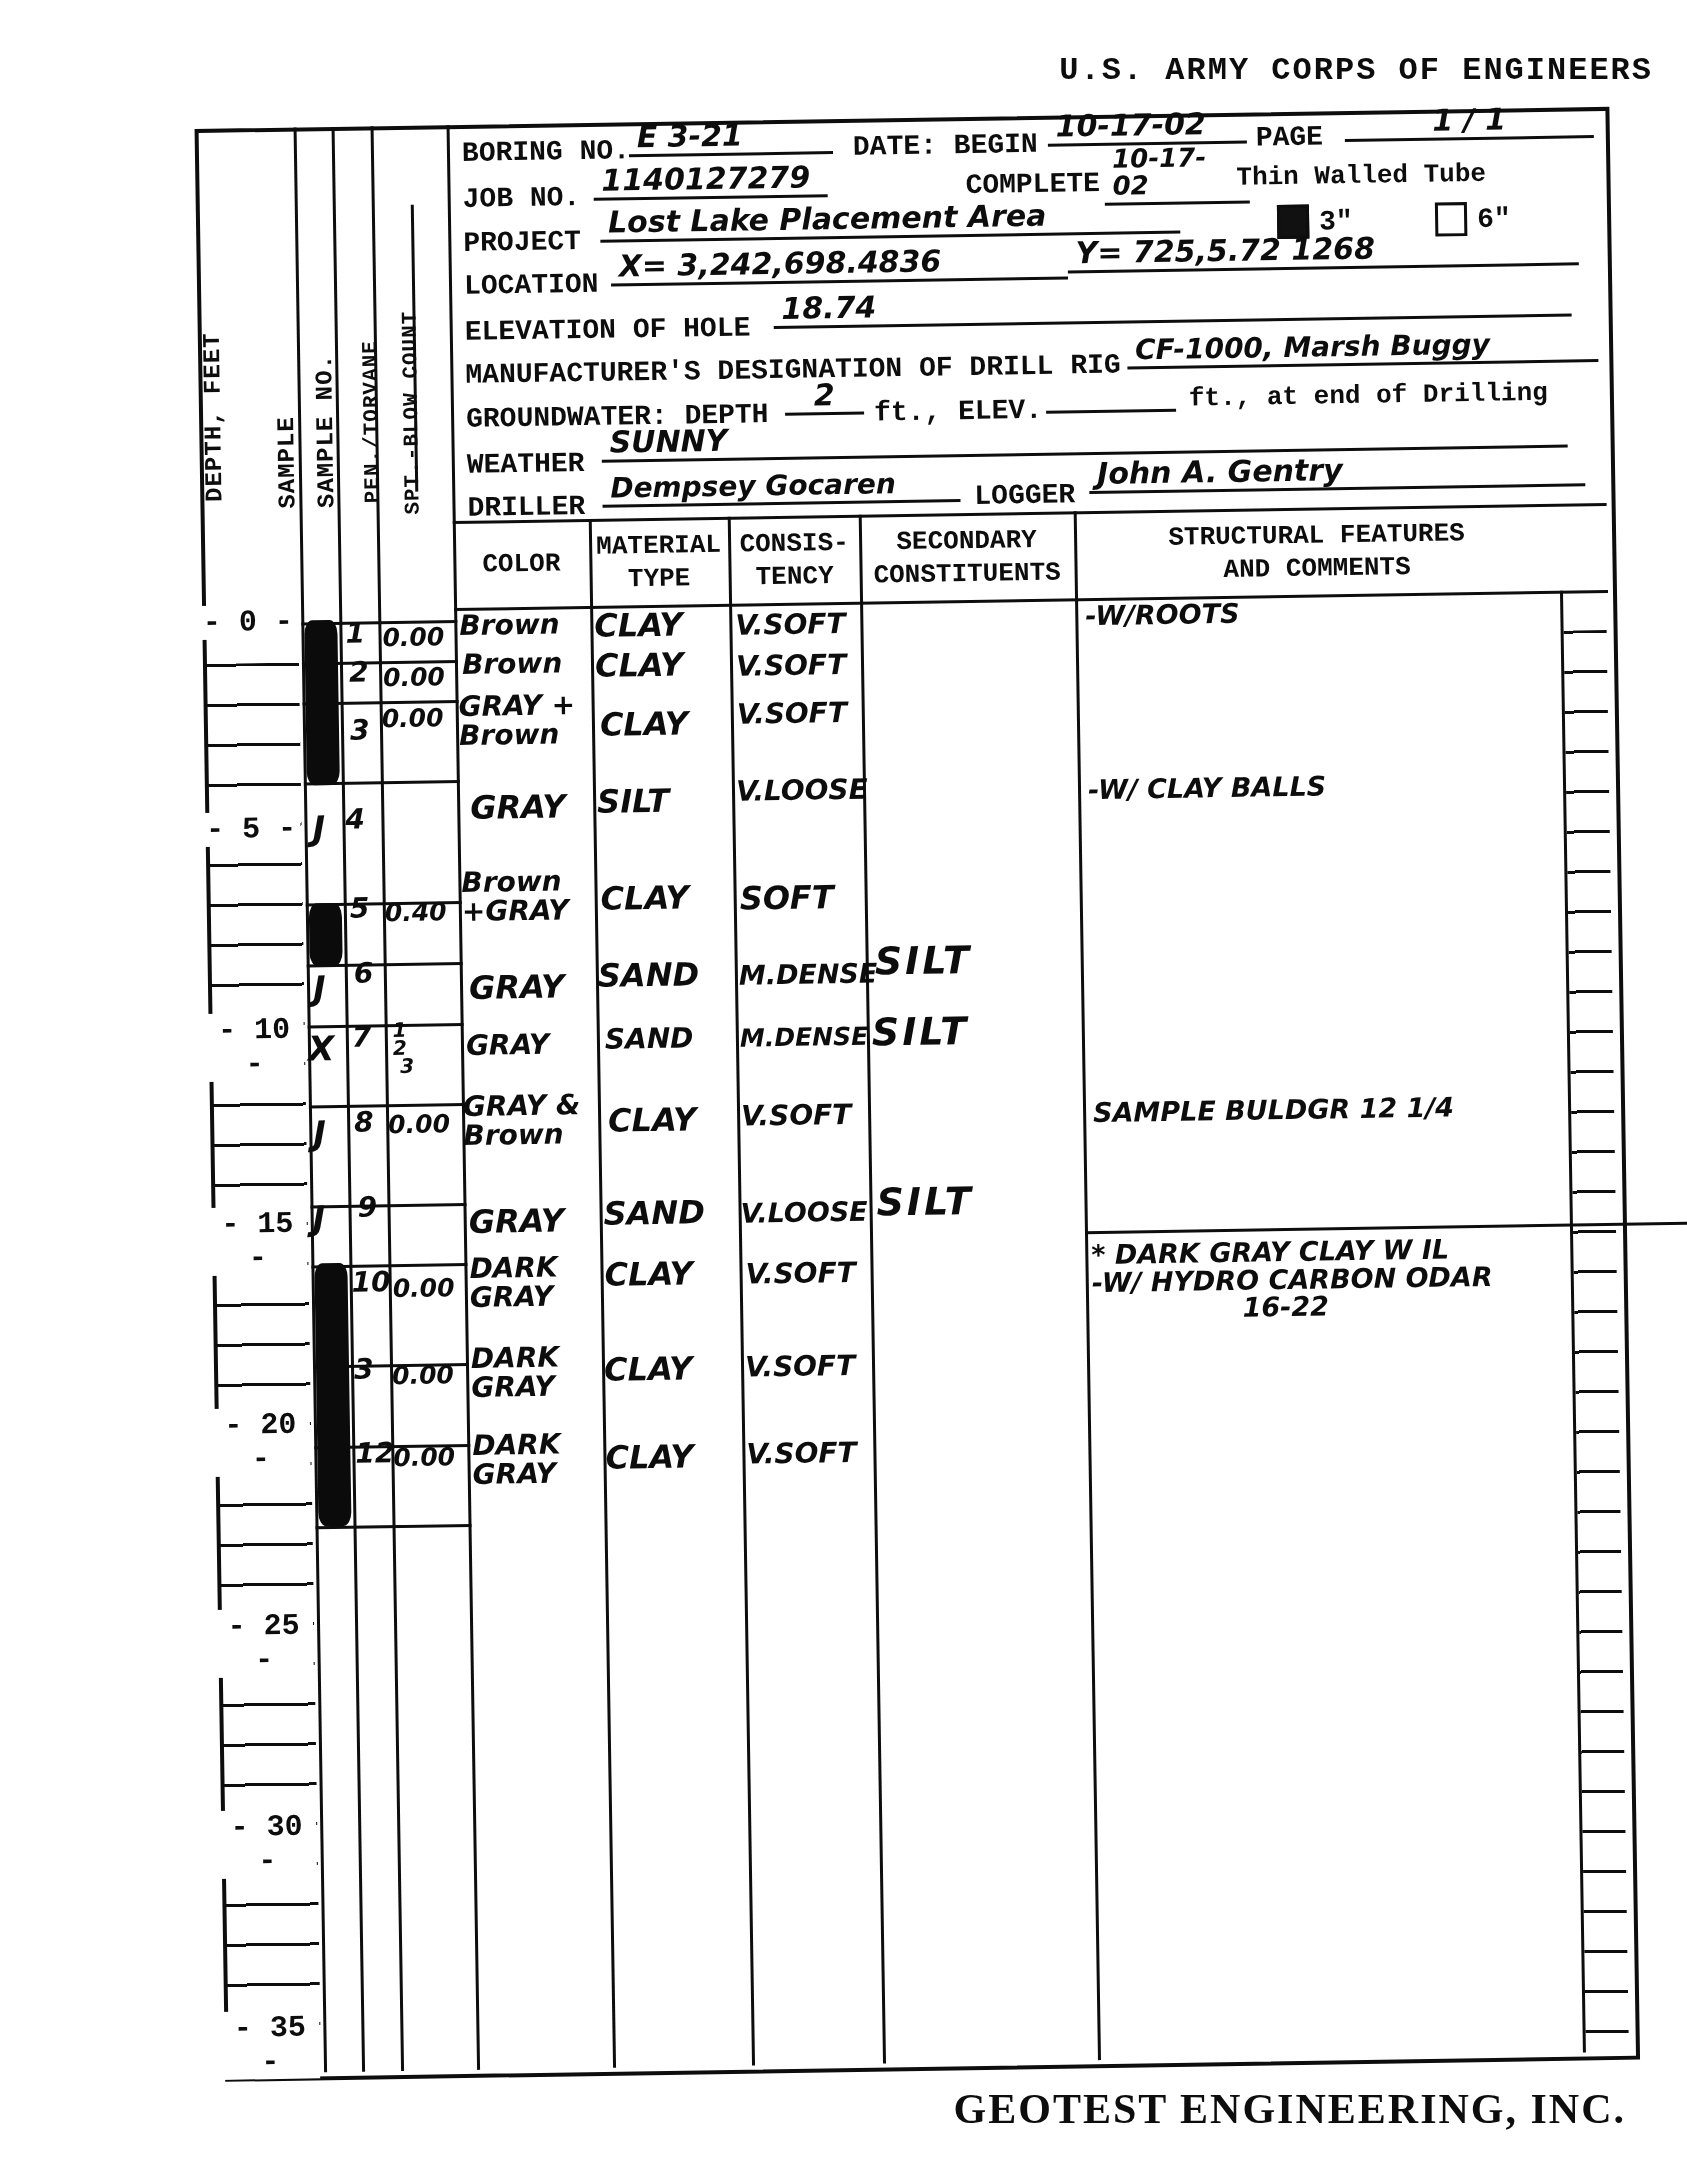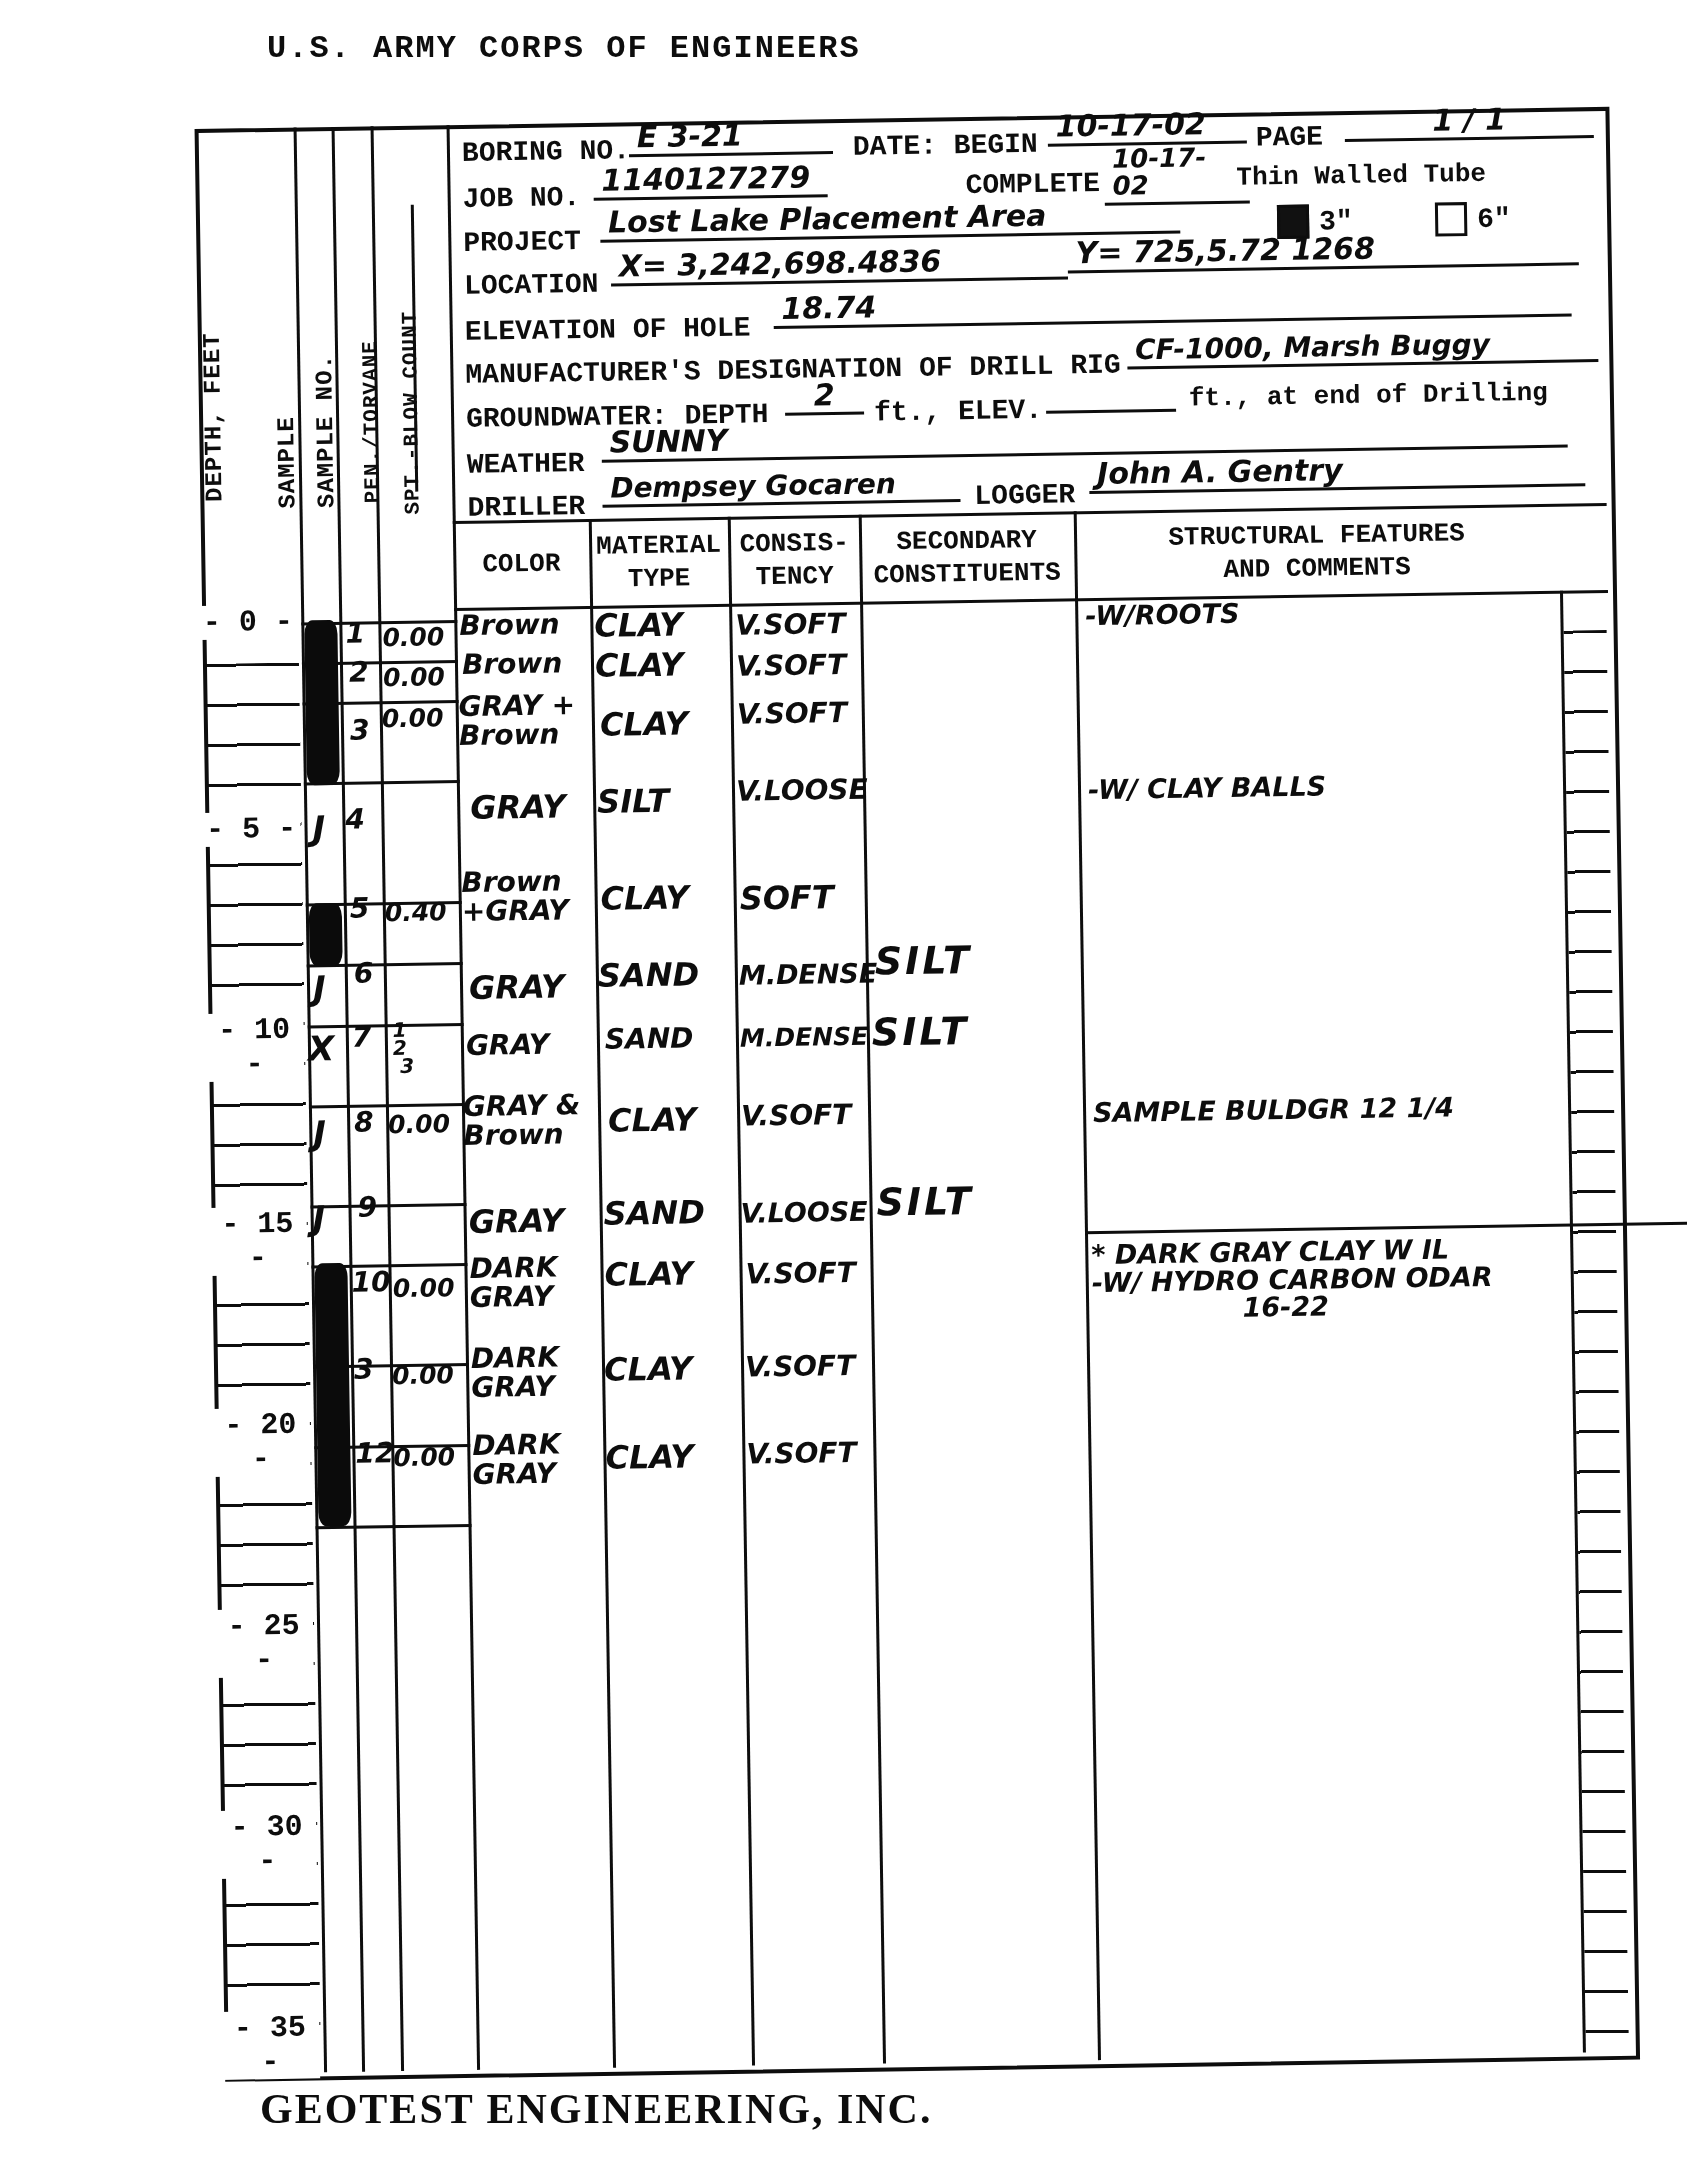--- a/index.html
+++ b/index.html
@@ -29,23 +29,23 @@
          background:repeating-linear-gradient(to bottom,#0d0d0d 0 3px,transparent 3px 40px);}
   .rticks{position:absolute;left:1569px;top:642px;width:43px;height:1406px;
          background:repeating-linear-gradient(to bottom,#0d0d0d 0 3px,transparent 3px 40px);}
   .dlabel{position:absolute;left:204px;width:99px;text-align:center;background:#fff;
           font:bold 30px "Liberation Mono",monospace;}
   .dlabel::before{content:"- ";} .dlabel::after{content:" -";}
   .sbar{position:absolute;left:310px;width:33px;background:#0b0b0b;border-radius:8px/14px;}
   .smark{position:absolute;font:italic 700 34px "DejaVu Sans",sans-serif;}
   .cb{position:absolute;width:26px;height:28px;border:3px solid #0d0d0d;}
   .cb.filled{background:#111;}
-  .title{position:absolute;left:267px;top:30px;width:1386px;text-align:left;
+  .title{position:absolute;left:267px;top:52px;width:1386px;text-align:right;
          font:bold 32px "Liberation Mono",monospace;letter-spacing:2px;}
-  .footer{position:absolute;left:260px;top:2085px;width:1386px;text-align:left;
+  .footer{position:absolute;left:240px;top:2085px;width:1386px;text-align:right;
           font:bold 42px "Liberation Serif",serif;letter-spacing:2px;}
 </style>
 </head>
 <body>
 
 <div class="page">
 
   <div class="title">U.S. ARMY CORPS OF ENGINEERS</div>
 
   <div class="rot">

